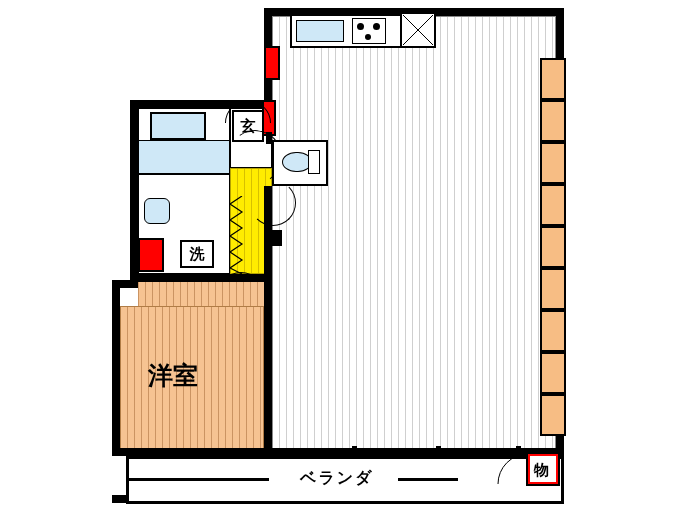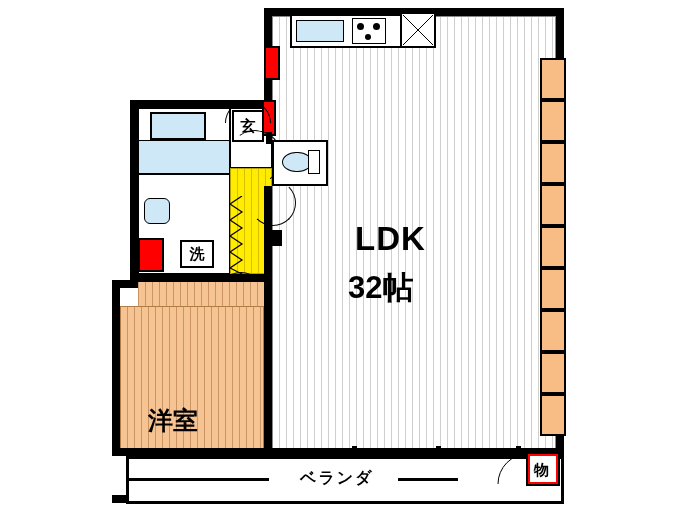--- a/index.html
+++ b/index.html
@@ -63,22 +63,20 @@
   <div class="abs wall" style="left:130px;top:100px;width:8px;height:180px;"></div>
   <div class="abs wall" style="left:112px;top:280px;width:8px;height:175px;"></div>
   <div class="abs wall" style="left:112px;top:280px;width:26px;height:8px;"></div>
   <div class="abs wall" style="left:130px;top:100px;width:140px;height:8px;"></div>
 
   <div class="abs wall" style="left:264px;top:8px;width:8px;height:100px;"></div>
 
   <div class="abs vhatch" style="left:272px;top:16px;width:284px;height:440px;background-color:#ffffff;"></div>
   <div class="abs k1" style="left:272px;top:16px;width:284px;height:440px;border-color:#888;"></div>
 
-  <div class="lbl lbl-ldk" style="left:355px;top:222px;">LDK</div>
-  <div class="lbl lbl-ldk2" style="left:348px;top:272px;">32帖</div>
 
   <div class="abs k2 white" style="left:290px;top:14px;width:140px;height:34px;"></div>
   <div class="abs k1 blue" style="left:296px;top:20px;width:48px;height:22px;"></div>
   <div class="abs k1 white" style="left:352px;top:18px;width:34px;height:26px;"></div>
   <div class="abs" style="left:357px;top:23px;width:7px;height:7px;border-radius:50%;background:#000;"></div>
   <div class="abs" style="left:373px;top:23px;width:7px;height:7px;border-radius:50%;background:#000;"></div>
   <div class="abs" style="left:365px;top:34px;width:6px;height:6px;border-radius:50%;background:#000;"></div>
 
   <div class="abs k2 white" style="left:400px;top:12px;width:36px;height:36px;"></div>
   <svg class="abs" style="left:400px;top:12px;width:36px;height:36px;">
@@ -135,21 +133,21 @@
   <div class="abs k2 red" style="left:152px;top:280px;width:62px;height:26px;"></div>
   <div class="abs white" style="left:156px;top:284px;width:54px;height:18px;"></div>
   <div class="lbl lbl-sm" style="left:166px;top:287px;">CL</div>
   <div class="abs wall" style="left:138px;top:274px;width:126px;height:8px;"></div>
 
   <div class="abs vhatch-o" style="left:120px;top:306px;width:144px;height:150px;"></div>
   <div class="abs k1" style="left:120px;top:306px;width:144px;height:150px;border-color:#b07c46;"></div>
 
   <div class="abs vhatch-o" style="left:138px;top:282px;width:126px;height:24px;"></div>
 
-  <div class="lbl lbl-room" style="left:148px;top:363px;margin-top:45px;">洋室</div>
+  <div class="lbl lbl-room" style="left:148px;top:363px;">洋室</div>
 
   <div class="abs wall" style="left:112px;top:448px;width:160px;height:8px;"></div>
   <div class="abs wall" style="left:272px;top:448px;width:292px;height:8px;"></div>
 
   <div class="abs k3 white" style="left:126px;top:456px;width:438px;height:48px;"></div>
   <div class="abs white" style="left:129px;top:459px;width:140px;height:22px;border-bottom:3px solid #000;"></div>
   <div class="abs white" style="left:398px;top:459px;width:60px;height:22px;border-bottom:3px solid #000;"></div>
   <div class="lbl lbl-ver" style="left:300px;top:470px;">ベランダ</div>
 
   <div class="abs k2 red" style="left:526px;top:452px;width:34px;height:34px;"></div>

